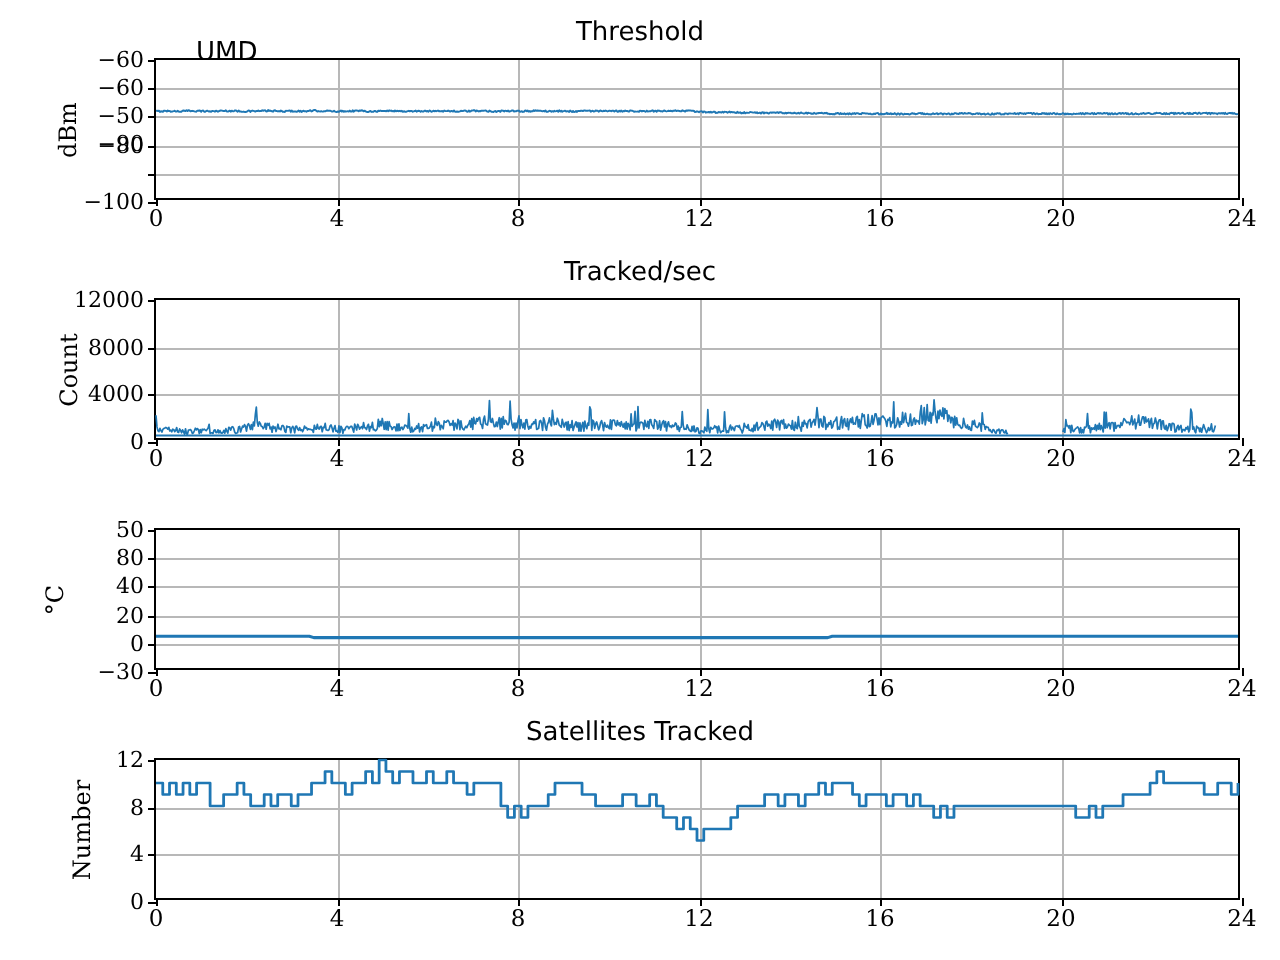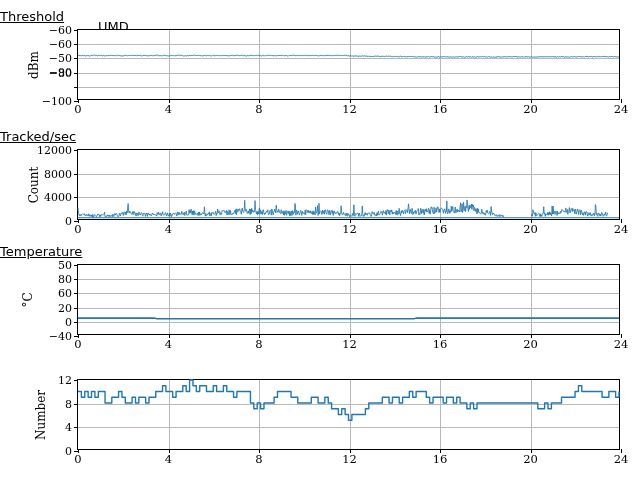--- a/index.html
+++ b/index.html
@@ -11,23 +11,23 @@
   #fig{position:relative;width:640px;height:480px;}
 
   
   .hdr{position:absolute;top:18px;height:18px;line-height:18px;
        font-family:"DejaVu Sans",sans-serif;font-size:13px;color:#000;white-space:nowrap;text-align:right;}
   #hdr-station{left:98px;}
   #hdr-date{right:18px;}
 
   
   .panel{position:absolute;left:0;width:640px;}
-  .ptitle{position:absolute;top:0;left:0;width:640px;
+  .ptitle{position:absolute;top:0;left:0;width:640px;text-align:center;
           font-family:"DejaVu Sans",sans-serif;font-size:13px;color:#000;
-          height:17px;line-height:17px;text-decoration:underline;}
+          height:17px;line-height:17px;}
   .axes{position:absolute;left:77px;width:543px;
         border:1.1px solid #000;box-sizing:border-box;background:#fff;}
   .grid-v,.grid-h{position:absolute;background:#b8b8b8;}
   .grid-v{width:1px;top:0;bottom:0;}
   .grid-h{height:1px;left:0;right:0;}
 
   
   .tick-y{position:absolute;left:-4px;width:4px;height:1px;background:#000;}
   .tick-x{position:absolute;bottom:-4px;width:1px;height:4px;background:#000;}
 
@@ -132,34 +132,33 @@
         <div class="xlab" style="left: 543px;">24</div>
         <svg class="series" viewBox="0 0 543 71" preserveAspectRatio="none">
           <polyline points="0.00,59.29 0.49,65.29 0.99,67.31 1.48,67.73 1.97,66.04 2.47,67.23 2.96,67.98 3.46,66.53 3.95,66.09 4.44,65.92 4.94,65.57 5.43,65.85 5.92,66.42 6.42,65.51 6.91,67.36 7.40,66.92 7.90,67.84 8.39,66.47 8.89,66.59 9.38,67.74 9.87,67.15 10.37,65.62 10.86,67.90 11.35,68.17 11.85,66.31 12.34,67.10 12.83,68.31 13.33,66.83 13.82,67.88 14.32,69.03 14.81,66.23 15.30,68.92 15.80,68.99 16.29,66.87 16.78,66.90 17.28,66.63 17.77,67.29 18.26,68.66 18.76,68.31 19.25,67.28 19.75,65.96 20.24,66.84 20.73,66.12 21.23,66.53 21.72,68.71 22.21,66.68 22.71,68.32 23.20,66.46 23.69,66.81 24.19,66.37 24.68,66.90 25.18,67.24 25.67,66.56 26.16,65.89 26.66,63.91 27.15,68.70 27.64,68.36 28.14,68.34 28.63,68.65 29.12,66.99 29.62,66.83 30.11,68.21 30.61,68.18 31.10,66.79 31.59,68.37 32.09,67.19 32.58,68.37 33.07,68.54 33.57,68.20 34.06,67.04 34.55,68.52 35.05,66.17 35.54,67.51 36.04,68.50 36.53,65.45 37.02,65.81 37.52,66.95 38.01,65.33 38.50,65.18 39.00,66.04 39.49,67.90 39.98,68.66 40.48,68.43 40.97,68.28 41.47,65.31 41.96,65.01 42.45,67.91 42.95,66.38 43.44,64.90 43.93,65.36 44.43,64.12 44.92,65.03 45.41,67.44 45.91,64.37 46.40,63.61 46.90,64.70 47.39,66.55 47.88,64.07 48.38,66.69 48.87,62.79 49.36,64.76 49.86,58.87 50.35,55.13 50.84,63.03 51.34,64.92 51.83,62.73 52.33,63.47 52.82,64.90 53.31,65.14 53.81,66.21 54.30,65.37 54.79,63.41 55.29,66.50 55.78,63.50 56.27,64.42 56.77,63.42 57.26,66.34 57.76,65.34 58.25,68.05 58.74,64.81 59.24,66.00 59.73,65.28 60.22,67.68 60.72,66.05 61.21,63.90 61.70,66.31 62.20,66.08 62.69,66.79 63.19,64.74 63.68,64.52 64.17,65.24 64.67,67.59 65.16,68.15 65.65,64.81 66.15,65.38 66.64,65.25 67.13,65.25 67.63,68.31 68.12,65.87 68.62,64.97 69.11,65.89 69.60,68.32 70.10,64.93 70.59,64.91 71.08,66.46 71.58,67.04 72.07,65.66 72.56,67.08 73.06,66.68 73.55,67.73 74.05,66.68 74.54,64.81 75.03,65.91 75.53,65.60 76.02,66.86 76.51,66.25 77.01,66.54 77.50,66.52 77.99,66.85 78.49,66.84 78.98,68.08 79.48,64.43 79.97,66.23 80.46,66.47 80.96,64.00 81.45,66.15 81.94,66.43 82.44,65.10 82.93,64.98 83.42,67.79 83.92,65.55 84.41,65.73 84.91,63.46 85.40,66.78 85.89,66.95 86.39,67.14 86.88,66.66 87.37,64.76 87.87,64.30 88.36,65.90 88.85,67.85 89.35,65.94 89.84,64.63 90.34,67.54 90.83,67.43 91.32,68.17 91.82,64.78 92.31,68.24 92.80,64.96 93.30,65.86 93.79,68.64 94.28,66.65 94.78,66.86 95.27,65.47 95.77,64.96 96.26,65.06 96.75,66.25 97.25,65.51 97.74,64.97 98.23,65.03 98.73,66.33 99.22,67.96 99.71,63.86 100.21,65.27 100.70,66.88 101.20,63.91 101.69,64.92 102.18,66.46 102.68,65.60 103.17,65.17 103.66,66.19 104.16,63.09 104.65,65.67 105.14,65.78 105.64,66.66 106.13,64.82 106.63,63.93 107.12,67.45 107.61,65.14 108.11,65.64 108.60,62.97 109.09,66.77 109.59,66.59 110.08,67.30 110.57,66.99 111.07,66.12 111.56,61.34 112.06,65.22 112.55,62.41 113.04,64.71 113.54,60.94 114.03,63.55 114.52,66.52 115.02,62.68 115.51,66.70 116.00,62.57 116.50,66.93 116.99,62.58 117.49,64.87 117.98,65.15 118.47,66.65 118.97,65.73 119.46,65.23 119.95,65.32 120.45,67.36 120.94,63.86 121.43,67.28 121.93,63.76 122.42,67.15 122.92,65.81 123.41,65.35 123.90,66.65 124.40,65.79 124.89,64.35 125.38,64.55 125.88,64.98 126.37,65.96 126.86,58.42 127.36,66.08 127.85,68.04 128.35,65.38 128.84,67.81 129.33,67.44 129.83,66.10 130.32,66.50 130.81,64.79 131.31,65.94 131.80,63.59 132.29,67.92 132.79,65.75 133.28,65.26 133.78,67.76 134.27,64.11 134.76,64.99 135.26,64.38 135.75,64.16 136.24,66.08 136.74,66.10 137.23,65.72 137.72,64.90 138.22,62.85 138.71,67.49 139.21,65.08 139.70,65.72 140.19,60.77 140.69,63.79 141.18,64.55 141.67,62.55 142.17,63.37 142.66,66.77 143.15,64.47 143.65,65.19 144.14,66.25 144.64,62.22 145.13,62.81 145.62,62.90 146.12,62.11 146.61,61.88 147.10,62.77 147.60,64.53 148.09,63.61 148.58,64.40 149.08,62.04 149.57,66.92 150.07,63.27 150.56,64.17 151.05,66.33 151.55,61.43 152.04,62.18 152.53,66.76 153.03,62.19 153.52,65.45 154.01,66.47 154.51,66.85 155.00,65.83 155.50,64.90 155.99,65.70 156.48,64.46 156.98,63.82 157.47,62.07 157.96,65.40 158.46,61.05 158.95,66.58 159.44,60.42 159.94,63.48 160.43,63.77 160.93,60.99 161.42,62.31 161.91,60.74 162.41,60.33 162.90,63.75 163.39,64.26 163.89,66.11 164.38,61.34 164.87,59.76 165.37,63.61 165.86,64.07 166.36,64.33 166.85,61.25 167.34,51.75 167.84,62.60 168.33,62.93 168.82,60.95 169.32,63.35 169.81,65.22 170.30,65.03 170.80,62.78 171.29,65.11 171.79,62.58 172.28,60.56 172.77,66.42 173.27,60.82 173.76,65.84 174.25,60.01 174.75,63.90 175.24,61.91 175.73,62.20 176.23,63.99 176.72,64.09 177.22,62.90 177.71,52.06 178.20,61.28 178.70,64.16 179.19,65.83 179.68,63.27 180.18,66.92 180.67,63.27 181.16,65.83 181.66,62.10 182.15,59.60 182.65,66.26 183.14,61.49 183.63,64.15 184.13,65.77 184.62,63.27 185.11,66.41 185.61,61.67 186.10,61.57 186.59,64.82 187.09,66.49 187.58,65.02 188.08,65.98 188.57,63.88 189.06,64.01 189.56,62.71 190.05,63.53 190.54,61.50 191.04,66.65 191.53,66.24 192.02,66.05 192.52,62.31 193.01,61.98 193.51,63.37 194.00,67.06 194.49,60.64 194.99,62.19 195.48,65.43 195.97,66.98 196.47,63.82 196.96,62.81 197.45,60.67 197.95,63.50 198.44,64.75 198.94,56.78 199.43,61.06 199.92,64.09 200.42,63.04 200.91,63.98 201.40,60.81 201.90,62.26 202.39,64.48 202.88,64.80 203.38,65.50 203.87,61.44 204.37,63.54 204.86,65.38 205.35,63.31 205.85,62.86 206.34,66.84 206.83,62.51 207.33,67.14 207.82,64.18 208.31,65.56 208.81,62.08 209.30,67.12 209.80,65.41 210.29,64.00 210.78,62.63 211.28,65.36 211.77,63.10 212.26,67.51 212.76,63.20 213.25,67.52 213.74,64.71 214.24,62.91 214.73,67.49 215.23,62.34 215.72,64.97 216.21,66.21 216.71,63.34 217.20,64.45 217.69,54.94 218.19,56.41 218.68,67.04 219.17,61.80 219.67,62.55 220.16,66.08 220.66,63.66 221.15,62.73 221.64,64.61 222.14,66.85 222.63,65.60 223.12,63.03 223.62,62.03 224.11,64.14 224.60,67.24 225.10,63.07 225.59,64.86 226.09,65.42 226.58,64.39 227.07,65.73 227.57,66.20 228.06,61.62 228.55,66.56 229.05,61.97 229.54,61.76 230.03,61.87 230.53,64.12 231.02,64.72 231.52,62.02 232.01,64.22 232.50,63.21 233.00,64.99 233.49,62.55 233.98,64.24 234.48,65.46 234.97,63.43 235.46,66.32 235.96,62.64 236.45,66.46 236.95,63.41 237.44,64.49 237.93,66.83 238.43,58.58 238.92,65.06 239.41,64.10 239.91,63.68 240.40,57.26 240.89,67.33 241.39,66.02 241.88,54.82 242.38,65.87 242.87,63.34 243.36,62.76 243.86,63.02 244.35,63.40 244.84,66.53 245.34,61.88 245.83,64.79 246.32,65.22 246.82,62.37 247.31,66.12 247.81,61.68 248.30,61.53 248.79,64.24 249.29,64.89 249.78,66.11 250.27,61.52 250.77,62.22 251.26,62.48 251.75,66.43 252.25,65.39 252.74,62.10 253.24,66.97 253.73,64.59 254.22,62.75 254.72,62.12 255.21,65.27 255.70,62.53 256.20,67.41 256.69,63.87 257.18,62.66 257.68,65.11 258.17,64.71 258.67,65.66 259.16,64.30 259.65,65.08 260.15,64.71 260.64,63.25 261.13,63.71 261.63,66.63 262.12,64.88 262.61,67.60 263.11,65.57 263.60,65.48 264.10,57.38 264.59,64.59 265.08,66.56 265.58,66.32 266.07,66.52 266.56,64.17 267.06,65.68 267.55,66.82 268.04,67.32 268.54,67.65 269.03,65.00 269.53,67.35 270.02,64.80 270.51,67.87 271.01,67.53 271.50,65.74 271.99,65.96 272.49,68.50 272.98,68.73 273.47,67.30 273.97,67.32 274.46,67.78 274.96,68.32 275.45,65.32 275.94,66.96 276.44,67.54 276.93,56.38 277.42,66.29 277.92,68.26 278.41,65.45 278.90,66.31 279.40,66.28 279.89,65.85 280.39,64.68 280.88,65.69 281.37,65.19 281.87,68.36 282.36,64.83 282.85,66.66 283.35,68.24 283.84,67.70 284.33,67.29 284.83,67.53 285.32,57.54 285.82,65.60 286.31,68.31 286.80,67.39 287.30,68.15 287.79,65.66 288.28,64.31 288.78,66.87 289.27,65.34 289.76,66.08 290.26,67.19 290.75,65.04 291.25,64.82 291.74,64.79 292.23,65.35 292.73,64.55 293.22,66.20 293.71,66.93 294.21,68.45 294.70,66.94 295.19,63.45 295.69,65.19 296.18,65.11 296.68,66.00 297.17,64.07 297.66,66.95 298.16,66.97 298.65,67.39 299.14,66.10 299.64,67.74 300.13,64.39 300.62,67.16 301.12,63.95 301.61,63.00 302.11,66.94 302.60,65.96 303.09,65.38 303.59,64.90 304.08,63.10 304.57,63.55 305.07,64.95 305.56,66.96 306.05,62.78 306.55,62.34 307.04,64.95 307.54,63.91 308.03,64.33 308.52,66.13 309.02,62.31 309.51,66.97 310.00,62.13 310.50,61.31 310.99,62.81 311.48,65.59 311.98,61.72 312.47,62.84 312.97,66.88 313.46,62.41 313.95,61.98 314.45,63.74 314.94,61.55 315.43,66.04 315.93,63.84 316.42,65.98 316.91,65.38 317.41,63.82 317.90,64.41 318.40,64.66 318.89,66.41 319.38,62.09 319.88,66.60 320.37,67.12 320.86,62.87 321.36,65.67 321.85,66.14 322.34,59.98 322.84,64.85 323.33,65.72 323.83,67.53 324.32,62.99 324.81,64.98 325.31,61.88 325.80,63.71 326.29,63.60 326.79,65.80 327.28,62.55 327.77,61.94 328.27,61.38 328.76,65.43 329.26,63.21 329.75,62.50 330.24,61.39 330.74,64.39 331.23,60.81 331.72,55.39 332.22,60.03 332.71,65.63 333.20,61.22 333.70,61.31 334.19,64.76 334.69,65.37 335.18,59.91 335.67,60.60 336.17,66.55 336.66,63.98 337.15,65.24 337.65,63.08 338.14,64.04 338.63,62.09 339.13,65.95 339.62,65.13 340.12,62.61 340.61,62.35 341.10,61.45 341.60,60.20 342.09,66.53 342.58,65.42 343.08,66.49 343.57,62.33 344.06,59.94 344.56,65.76 345.05,62.03 345.55,60.96 346.04,64.57 346.53,65.03 347.03,61.14 347.52,66.77 348.01,62.90 348.51,61.15 349.00,63.10 349.49,60.37 349.99,63.94 350.48,63.32 350.98,63.82 351.47,60.42 351.96,59.83 352.46,65.31 352.95,61.50 353.44,66.03 353.94,62.19 354.43,58.49 354.92,59.91 355.42,59.15 355.91,64.20 356.41,64.62 356.90,65.87 357.39,58.90 357.89,65.18 358.38,64.93 358.87,62.86 359.37,59.50 359.86,63.96 360.35,61.86 360.85,58.55 361.34,58.57 361.84,61.03 362.33,64.29 362.82,60.61 363.32,64.14 363.81,60.71 364.30,60.14 364.80,59.68 365.29,60.41 365.78,61.12 366.28,62.38 366.77,65.04 367.27,61.40 367.76,61.75 368.25,60.52 368.75,65.24 369.24,62.74 369.73,63.27 370.23,52.36 370.72,65.79 371.21,65.25 371.71,64.07 372.20,60.56 372.70,62.42 373.19,65.35 373.68,62.51 374.18,63.85 374.67,57.75 375.16,63.08 375.66,60.79 376.15,58.24 376.64,62.88 377.14,63.38 377.63,64.90 378.13,62.61 378.62,58.69 379.11,64.65 379.61,64.36 380.10,61.57 380.59,60.65 381.09,63.93 381.58,61.76 382.07,62.57 382.57,62.20 383.06,63.86 383.56,57.71 384.05,54.31 384.54,63.62 385.04,61.54 385.53,55.30 386.02,64.29 386.52,61.42 387.01,53.76 387.50,61.93 388.00,62.36 388.49,57.79 388.99,63.38 389.48,58.19 389.97,59.20 390.47,51.36 390.96,57.05 391.45,61.01 391.95,63.16 392.44,57.10 392.93,61.00 393.43,56.58 393.92,59.01 394.42,59.84 394.91,55.52 395.40,61.24 395.90,55.89 396.39,58.27 396.88,56.89 397.38,62.46 397.87,59.18 398.36,60.17 398.86,63.18 399.35,60.31 399.85,61.00 400.34,65.72 400.83,59.89 401.33,64.38 401.82,60.56 402.31,63.87 402.81,64.57 403.30,64.38 403.79,65.53 404.29,66.06 404.78,65.34 405.28,60.93 405.77,63.45 406.26,65.27 406.76,65.85 407.25,64.27 407.74,66.48 408.24,65.23 408.73,66.89 409.22,67.13 409.72,62.34 410.21,63.96 410.71,61.93 411.20,64.78 411.69,65.29 412.19,65.70 412.68,64.99 413.17,63.26 413.67,63.81 414.16,67.48 414.65,58.09 415.15,63.91 415.64,64.02 416.14,66.61 416.63,65.09 417.12,65.46 417.62,65.51 418.11,67.19 418.60,66.67 419.10,67.66 419.59,68.22 420.08,66.64 420.58,66.98 421.07,68.18 421.57,68.56 422.06,66.96 422.55,67.06 423.05,66.44 423.54,68.73 424.03,67.14 424.53,66.77 425.02,66.94 425.51,68.14 426.01,68.37 426.50,67.06 427.00,68.81 427.49,68.43" stroke="#1f77b4" stroke-width="0.85"></polyline>
           <polyline points="455.13,67.88 455.63,66.18 456.12,68.18 456.61,61.52 457.11,64.79 457.60,64.60 458.09,65.85 458.59,64.57 459.08,68.24 459.58,64.47 460.07,67.35 460.56,67.71 461.06,66.72 461.55,66.08 462.04,65.78 462.54,65.26 463.03,66.04 463.52,68.36 464.02,65.66 464.51,68.44 465.01,66.73 465.50,68.32 465.99,65.44 466.49,65.70 466.98,64.88 467.47,58.38 467.97,65.91 468.46,64.77 468.95,68.32 469.45,65.72 469.94,66.52 470.44,65.77 470.93,66.58 471.42,64.08 471.92,67.18 472.41,64.47 472.90,66.46 473.40,63.49 473.89,66.72 474.38,64.65 474.88,66.16 475.37,67.90 475.87,57.66 476.36,65.98 476.85,57.79 477.35,65.69 477.84,64.21 478.33,63.10 478.83,66.29 479.32,63.25 479.81,63.05 480.31,63.15 480.80,67.43 481.30,63.02 481.79,66.07 482.28,64.95 482.78,64.53 483.27,64.65 483.76,65.60 484.26,63.12 484.75,64.51 485.24,62.98 485.74,61.01 486.23,61.51 486.73,62.35 487.22,63.24 487.71,62.76 488.21,63.00 488.70,64.12 489.19,62.40 489.69,59.60 490.18,64.28 490.67,63.00 491.17,61.21 491.66,66.28 492.16,63.35 492.65,62.94 493.14,59.24 493.64,64.46 494.13,64.42 494.62,61.85 495.12,60.06 495.61,60.10 496.10,63.41 496.60,60.19 497.09,62.71 497.59,62.23 498.08,61.15 498.57,65.52 499.07,62.39 499.56,60.84 500.05,66.01 500.55,63.81 501.04,63.35 501.53,60.68 502.03,62.87 502.52,66.37 503.02,62.69 503.51,61.68 504.00,61.58 504.50,66.60 504.99,62.28 505.48,62.16 505.98,65.82 506.47,66.56 506.96,64.47 507.46,67.20 507.95,65.81 508.45,63.64 508.94,63.85 509.43,67.03 509.93,63.42 510.42,63.42 510.91,63.83 511.41,67.94 511.90,67.66 512.39,65.46 512.89,64.44 513.38,66.80 513.88,65.19 514.37,64.55 514.86,68.03 515.36,66.68 515.85,66.66 516.34,67.34 516.84,65.66 517.33,66.38 517.82,65.03 518.32,67.92 518.81,66.59 519.31,56.14 519.80,57.89 520.29,66.49 520.79,65.31 521.28,67.45 521.77,68.31 522.27,64.87 522.76,65.82 523.25,65.64 523.75,67.74 524.24,65.91 524.74,68.03 525.23,66.14 525.72,64.11 526.22,65.59 526.71,66.93 527.20,68.23 527.70,67.28 528.19,65.65 528.68,67.13 529.18,66.39 529.67,63.70 530.17,67.57 530.66,67.86 531.15,66.44 531.65,64.54 532.14,NaN 532.63,NaN 533.13,NaN 533.62,NaN 534.11,NaN 534.61,NaN 535.10,NaN 535.60,NaN 536.09,NaN 536.58,NaN 537.08,NaN 537.57,NaN 538.06,NaN 538.56,NaN 539.05,NaN 539.54,NaN 540.04,NaN 540.53,NaN 541.03,NaN 541.52,NaN 542.01,NaN 542.51,NaN 543.00,65.49" stroke="#1f77b4" stroke-width="0.85"></polyline>
           <polyline points="0,69.70 543,69.70" stroke="#1f77b4" stroke-width="1.1"></polyline>
         </svg>
       </div>
   </div>
 
   <div class="panel" style="top:243px;height:112px;">
-    <div class="ptitle">Temperature</div>
     <div class="axes" style="top:21px;height:71px;">
         <div class="yname" style="left: -58px; top: 27.5px;">°C</div>
         <div class="tick-y" style="top: 71px;"></div>
-        <div class="ylab" style="top: 71px;">−40</div>
+        <div class="ylab" style="top: 71px;">−30</div>
         <div class="grid-h" style="top: 56.8px;"></div>
         <div class="tick-y" style="top: 56.8px;"></div>
         <div class="ylab" style="top: 56.8px;">0</div>
         <div class="grid-h" style="top: 42.6px;"></div>
         <div class="tick-y" style="top: 42.6px;"></div>
         <div class="ylab" style="top: 42.6px;">20</div>
         <div class="grid-h" style="top: 28.4px;"></div>
         <div class="tick-y" style="top: 28.4px;"></div>
-        <div class="ylab" style="top: 28.4px;">60</div>
+        <div class="ylab" style="top: 28.4px;">40</div>
         <div class="grid-h" style="top: 14.2px;"></div>
         <div class="tick-y" style="top: 14.2px;"></div>
         <div class="ylab" style="top: 14.2px;">80</div>
         <div class="tick-y" style="top: 0px;"></div>
         <div class="ylab" style="top: 0px;">50</div>
         <div class="tick-x" style="left: 0px;"></div>
         <div class="xlab" style="left: 0px;">0</div>
         <div class="grid-v" style="left: 90.5px;"></div>
         <div class="tick-x" style="left: 90.5px;"></div>
         <div class="xlab" style="left: 90.5px;">4</div>
@@ -177,20 +176,21 @@
         <div class="xlab" style="left: 452.5px;">20</div>
         <div class="tick-x" style="left: 543px;"></div>
         <div class="xlab" style="left: 543px;">24</div>
         <svg class="series" viewBox="0 0 543 71" preserveAspectRatio="none">
           <polyline points="0.00,54.67 22.63,54.67 45.25,54.67 67.88,54.67 76.92,54.67 79.19,55.38 90.50,55.38 135.75,55.38 181.00,55.38 226.25,55.38 271.50,55.38 316.75,55.38 337.11,55.38 339.38,54.67 362.00,54.67 407.25,54.67 452.50,54.67 497.75,54.67 543.00,54.67" stroke="#1f77b4" stroke-width="1.6"></polyline>
         </svg>
       </div>
   </div>
 
   <div class="panel" style="top:358px;height:112px;">
+    <div class="ptitle">Satellites Tracked</div>
     <div class="axes" style="top:21px;height:71px;">
         <div class="yname" style="left: -62px; top: 27.5px;">Number</div>
         <div class="tick-y" style="top: 71px;"></div>
         <div class="ylab" style="top: 71px;">0</div>
         <div class="grid-h" style="top: 47.3333px;"></div>
         <div class="tick-y" style="top: 47.3333px;"></div>
         <div class="ylab" style="top: 47.3333px;">4</div>
         <div class="grid-h" style="top: 23.6667px;"></div>
         <div class="tick-y" style="top: 23.6667px;"></div>
         <div class="ylab" style="top: 23.6667px;">8</div>

